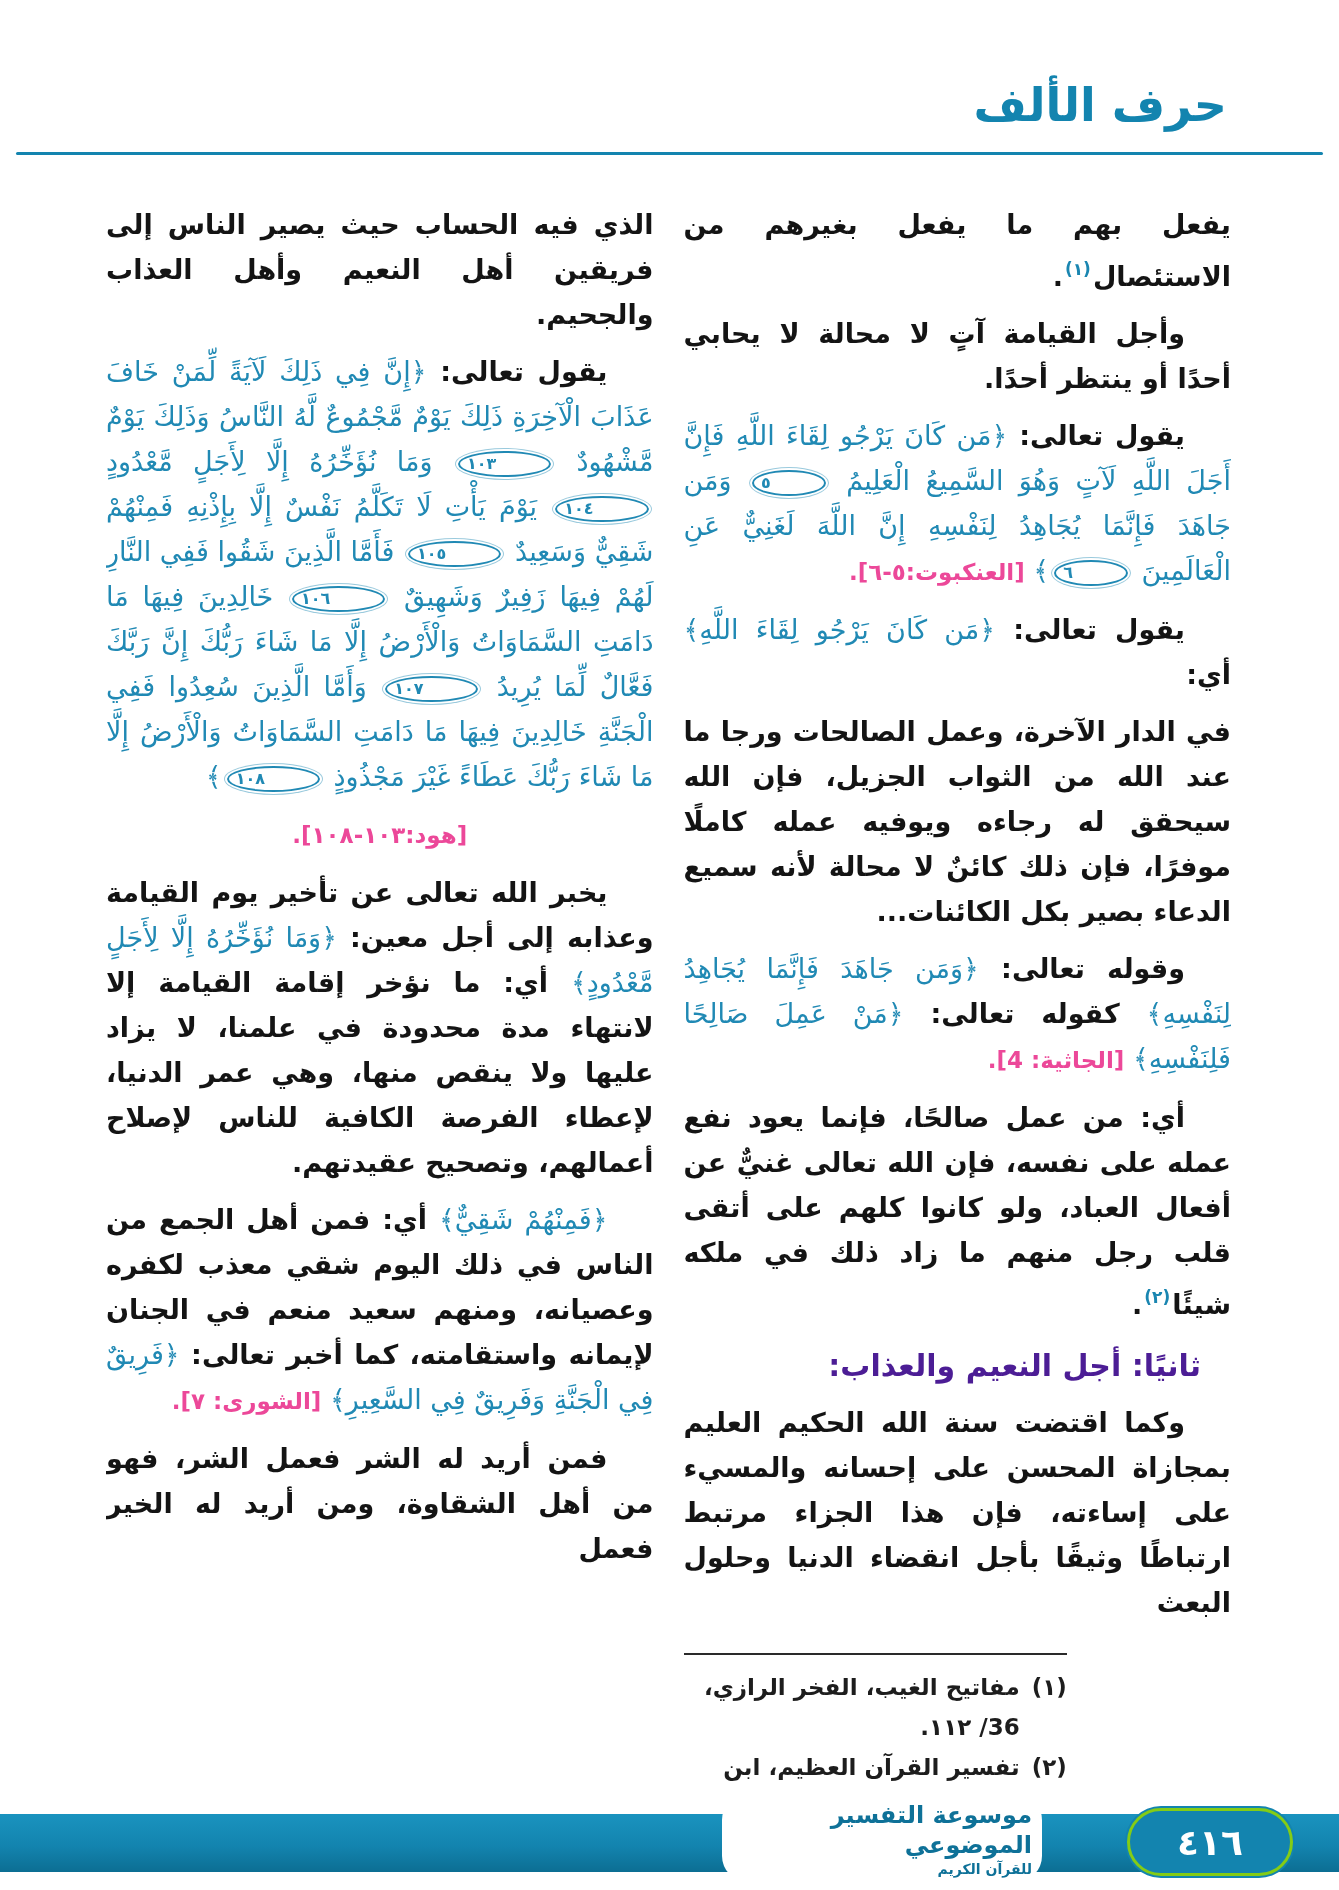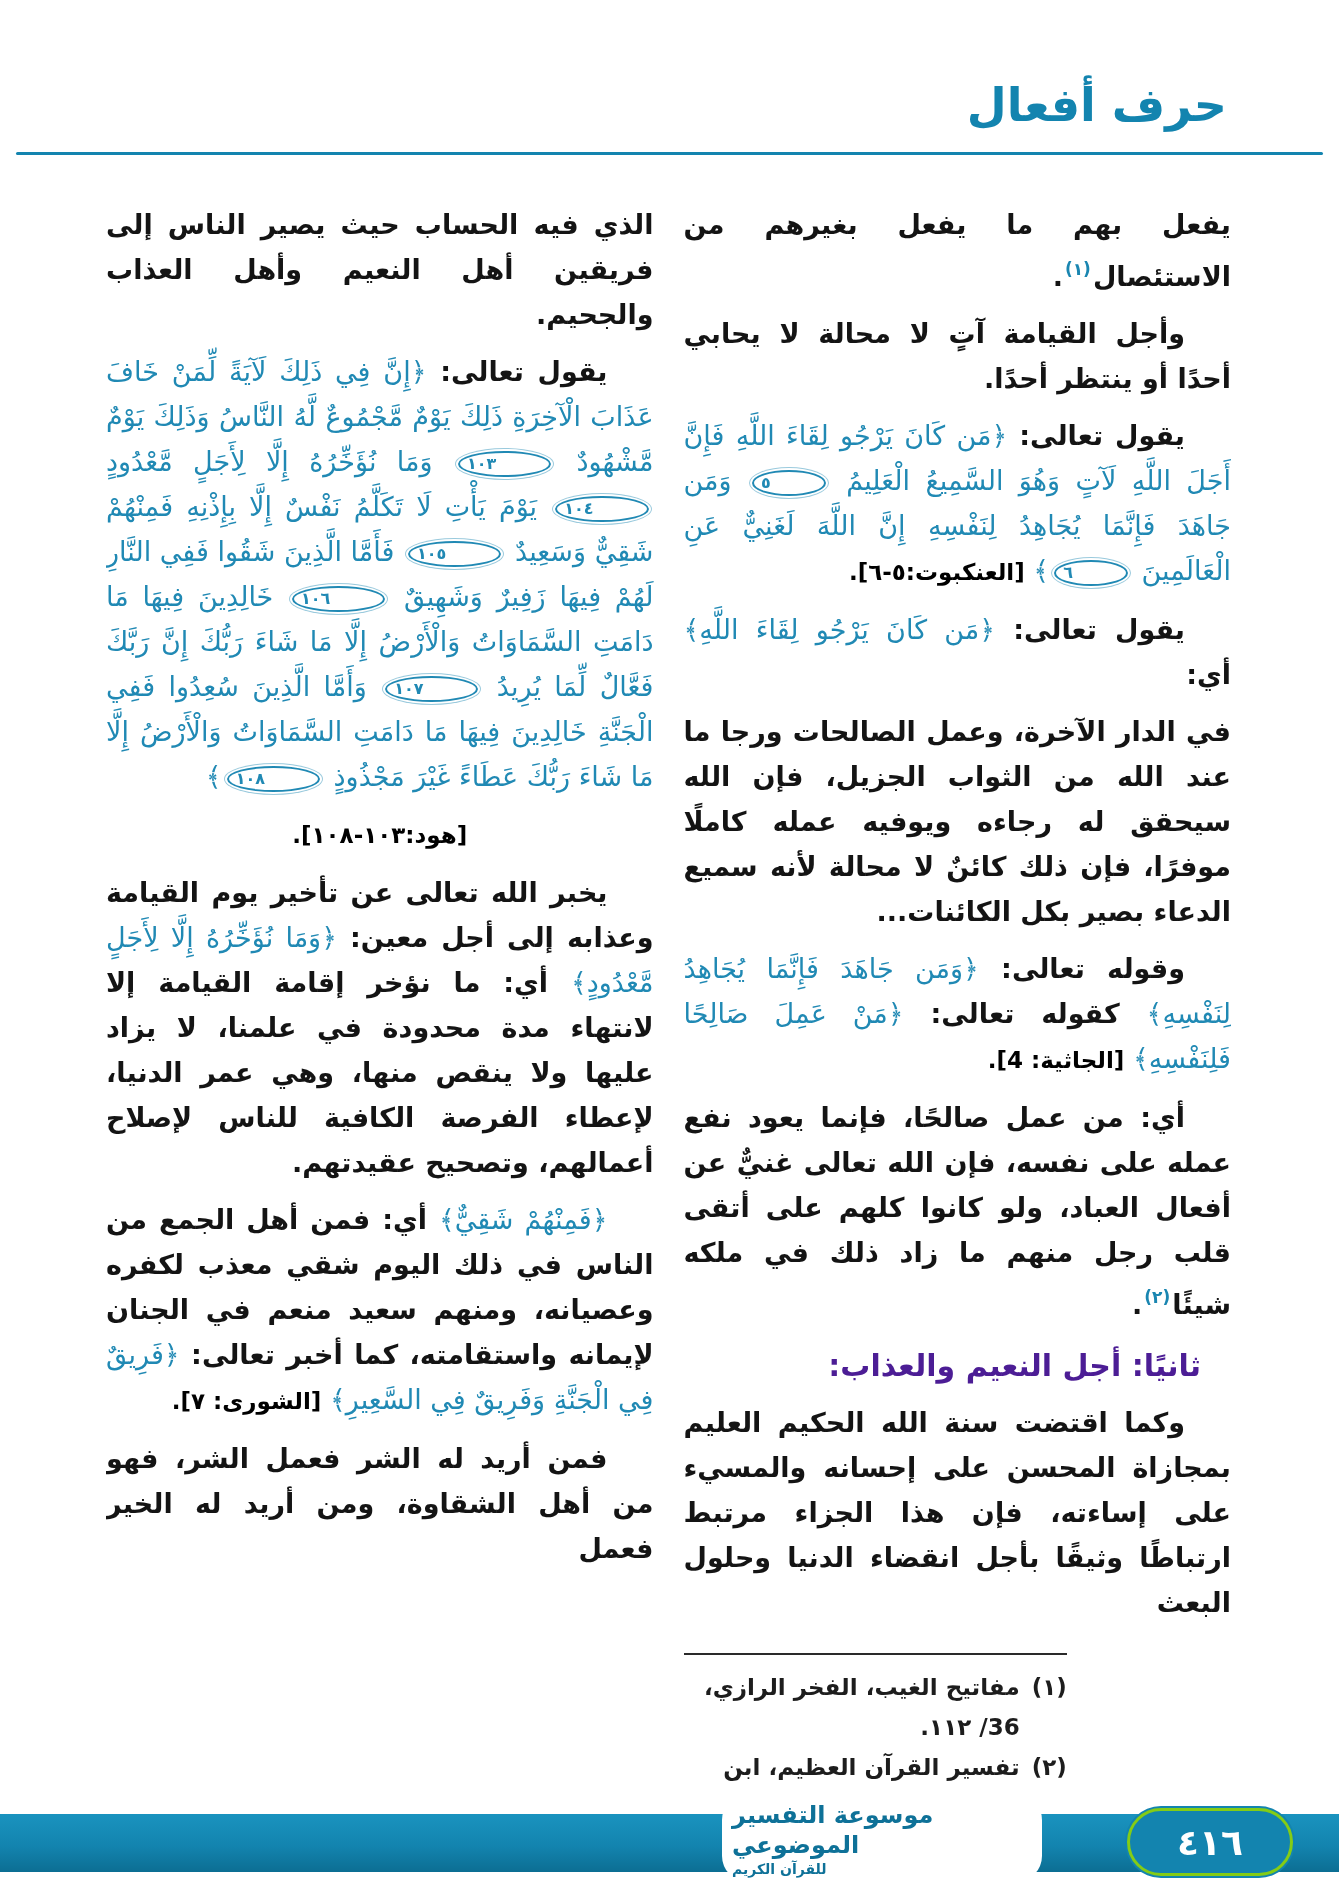--- a/index.html
+++ b/index.html
@@ -40,21 +40,21 @@
     text-indent:46px;
   }
   .para.no-indent { text-indent:0; }
   .para.align-left { text-align:center; text-indent:0; }
   .para.heading {
     color:#4c1d95; font-size:30px;
     margin:16px 0 12px 0;
     text-indent:30px;
   }
   .seg-quran { color:#2089b4; font-weight:400; }
-  .seg-ref  { font-size:23px; color:#000000; }
+  .seg-ref  { font-size:23px; color:#ec4899; }
   .seg-note {
     color:#1a86b1; font-size:17px; font-weight:700;
     vertical-align:11px; margin:0 2px;
   }
   .seg-ayah {
     display:inline-block;
     min-width:22px; padding:3px 7px;
     border:2px solid #2089b4; border-radius:50%;
     background:#ffffff; color:#2089b4;
     font-size:16px; font-weight:700; line-height:1;
@@ -78,40 +78,40 @@
   }
   
   .footer-band {
     position:absolute; left:0; right:0; bottom:18px; height:58px;
     background:linear-gradient(180deg,#1a93bf 0%, #1384af 55%, #0c6e93 100%);
   }
   .footer-logo {
     position:absolute; bottom:8px; left:722px; width:300px;
     background:#ffffff; border-radius:26px;
     padding:6px 10px 4px 10px;
-    text-align:left; color:#0e7198;
+    text-align:right; color:#0e7198;
   }
   .logo-line1 { font-size:24px; font-weight:700; line-height:30px; }
   .logo-line2 { font-size:14px; font-weight:700; line-height:18px; letter-spacing:2px; }
   .page-number-badge {
     position:absolute; bottom:14px; right:46px;
     width:160px; height:62px;
     background:#1384af;
     border:3px solid #84cc16; border-radius:34px;
     box-shadow:0 0 0 2px #1384af;
     display:flex; align-items:center; justify-content:center;
     color:#ffffff; font-size:36px; font-weight:700;
   }
 </style>
 </head>
 <body>
 
 <div class="page">
 
-  <h1 class="chapter-title">حرف أفعال</h1>
+  <h1 class="chapter-title">حرف الألف</h1>
   <div class="header-rule"></div>
 
   <main class="content">
 
     <section class="col col-right">
       <div class="col-text">
           <p class="para no-indent"><span class="seg seg-text">يفعل بهم ما يفعل بغيرهم من الاستئصال</span><span class="seg seg-note">(١)</span><span class="seg seg-text">.</span></p>
           <p class="para"><span class="seg seg-text">وأجل القيامة آتٍ لا محالة لا يحابي أحدًا أو ينتظر أحدًا.</span></p>
           <p class="para"><span class="seg seg-text">يقول تعالى: </span><span class="seg seg-quran">﴿مَن كَانَ يَرْجُو لِقَاءَ اللَّهِ فَإِنَّ أَجَلَ اللَّهِ لَآتٍ وَهُوَ السَّمِيعُ الْعَلِيمُ </span><span class="seg seg-ayah">٥</span><span class="seg seg-quran"> وَمَن جَاهَدَ فَإِنَّمَا يُجَاهِدُ لِنَفْسِهِ إِنَّ اللَّهَ لَغَنِيٌّ عَنِ الْعَالَمِينَ </span><span class="seg seg-ayah">٦</span><span class="seg seg-quran">﴾ </span><span class="seg seg-ref">[العنكبوت:٥-٦].</span></p>
           <p class="para"><span class="seg seg-text">يقول تعالى: </span><span class="seg seg-quran">﴿مَن كَانَ يَرْجُو لِقَاءَ اللَّهِ﴾</span><span class="seg seg-text"> أي:</span></p>

